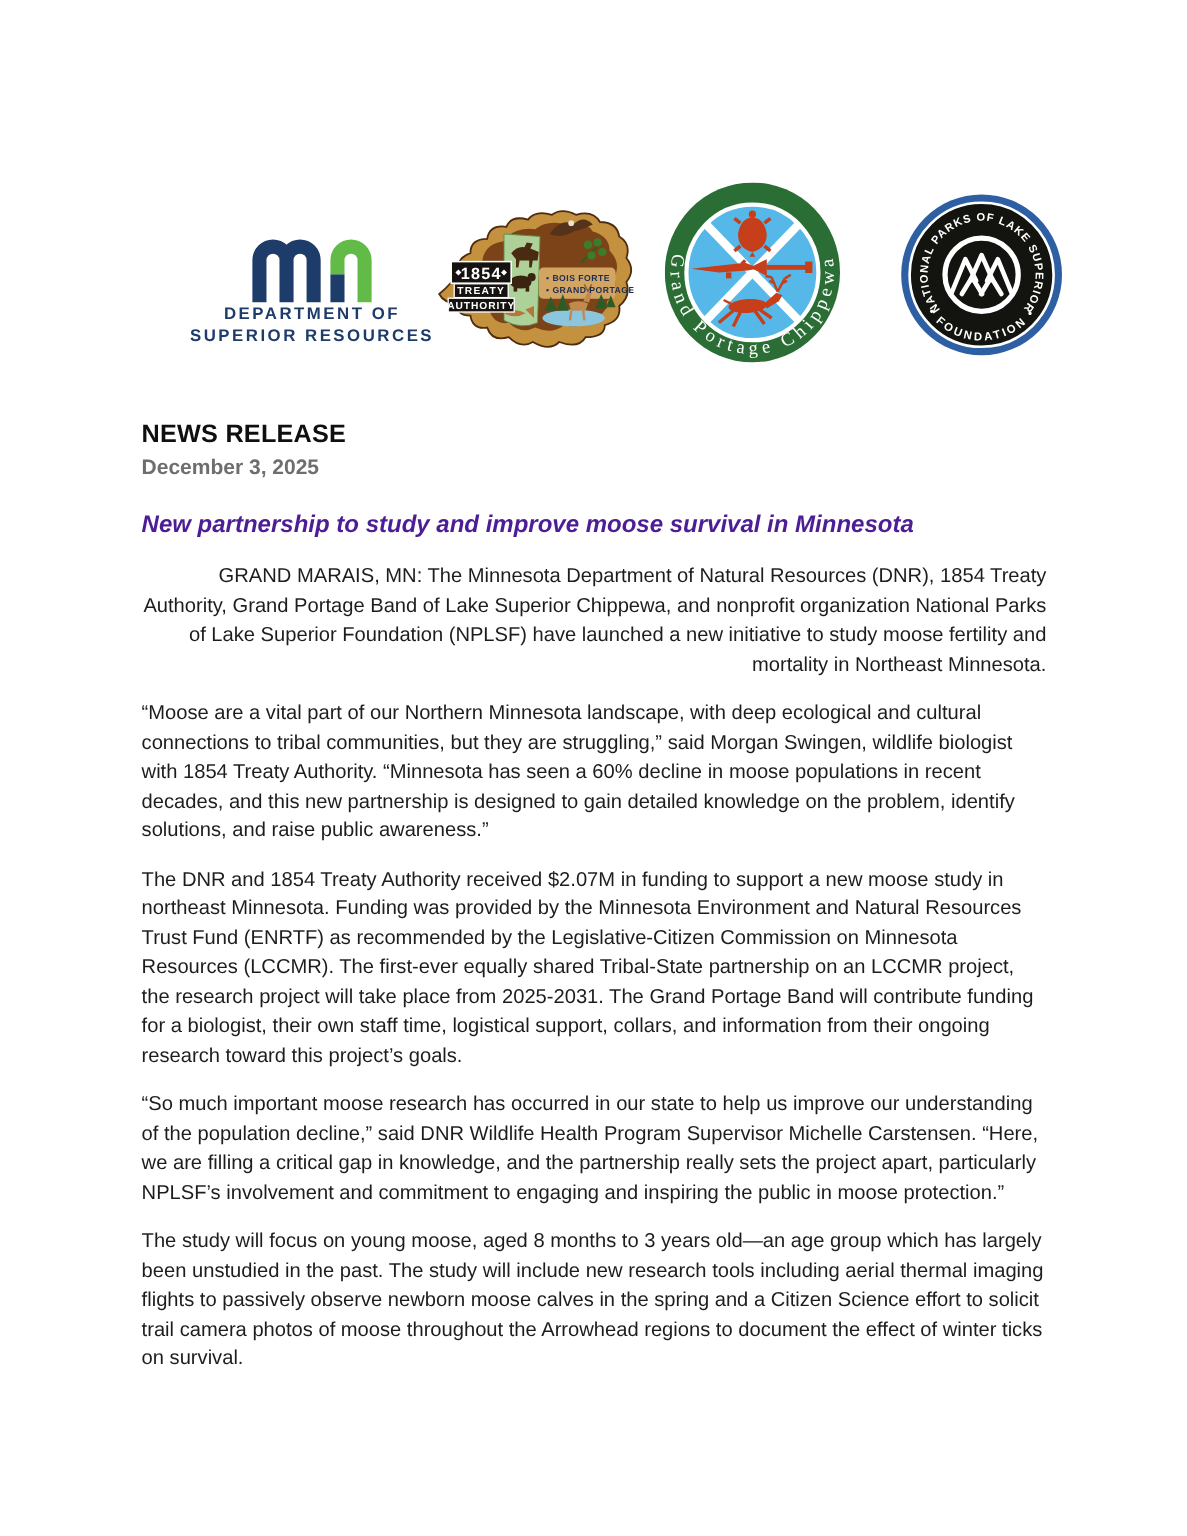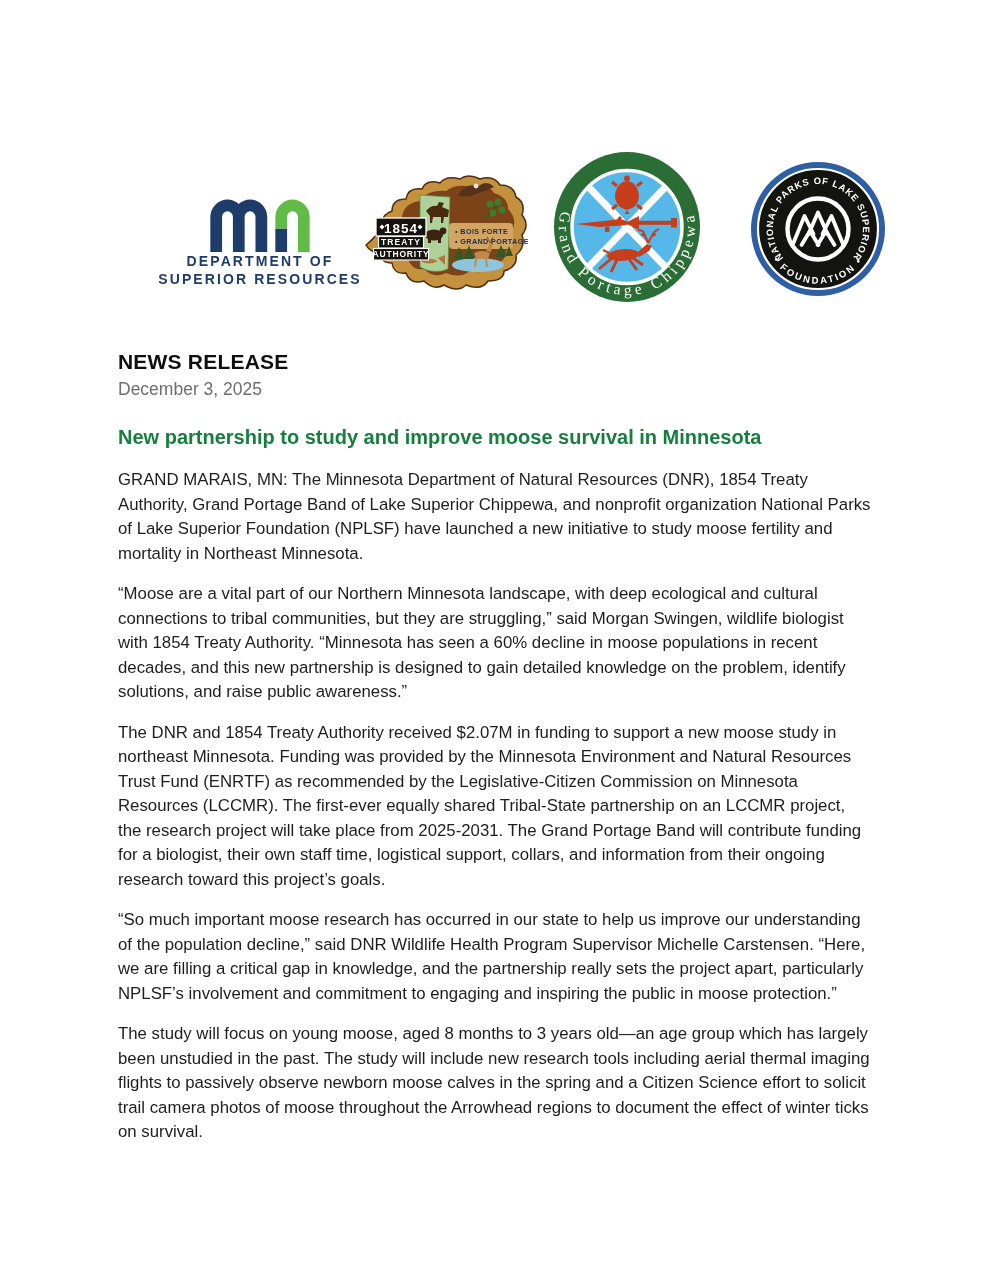--- a/index.html
+++ b/index.html
@@ -9,24 +9,24 @@
   #dnr{left:126px;top:196px;width:208px;text-align:center;margin-left:30px;}
   #dnr .mark{display:block;margin:0 auto;}
   #dnr .dept{margin-top:1px;font-weight:700;color:#1e3c6a;font-size:14px;letter-spacing:2.1px;line-height:16.5px;white-space:nowrap;}
   #treaty{left:362px;top:171px;}
   #gp{left:554px;top:152px;}
   #nplsf{left:750px;top:161px;}
   .content{position:absolute;left:118px;top:334px;width:754px;margin-top:16px;}
   .top-row{display:flex;justify-content:space-between;align-items:baseline;}
   .news-release{font-size:21px;font-weight:700;color:#0f0f0f;letter-spacing:0.2px;}
   .contact{font-size:19px;color:#141414;}
-  .date{font-size:17.5px;font-weight:400;color:#6e6e6e;margin-top:5px;}
-  .title{font-size:20px;font-weight:700;color:#15803d;margin:26px 0 0 0;}
+  .date{font-size:17.5px;font-weight:700;color:#6e6e6e;margin-top:5px;}
+  .title{font-size:20px;font-weight:700;color:#4c1d95;margin:26px 0 0 0;font-style:italic;}
   .paragraphs p{font-size:16.8px;line-height:24.5px;margin:16px 0 0 0;color:#1d1d1d;}
-  .paragraphs p:first-child{margin-top:19px;}
+  .paragraphs p:first-child{margin-top:19px;text-align:right;}
   svg text{font-family:"Liberation Sans",sans-serif;}
   .serif-ring{font-family:"Liberation Serif",serif;}
 </style>
 </head>
 <body>
 
 <div class="page">
 
   <header>
 

